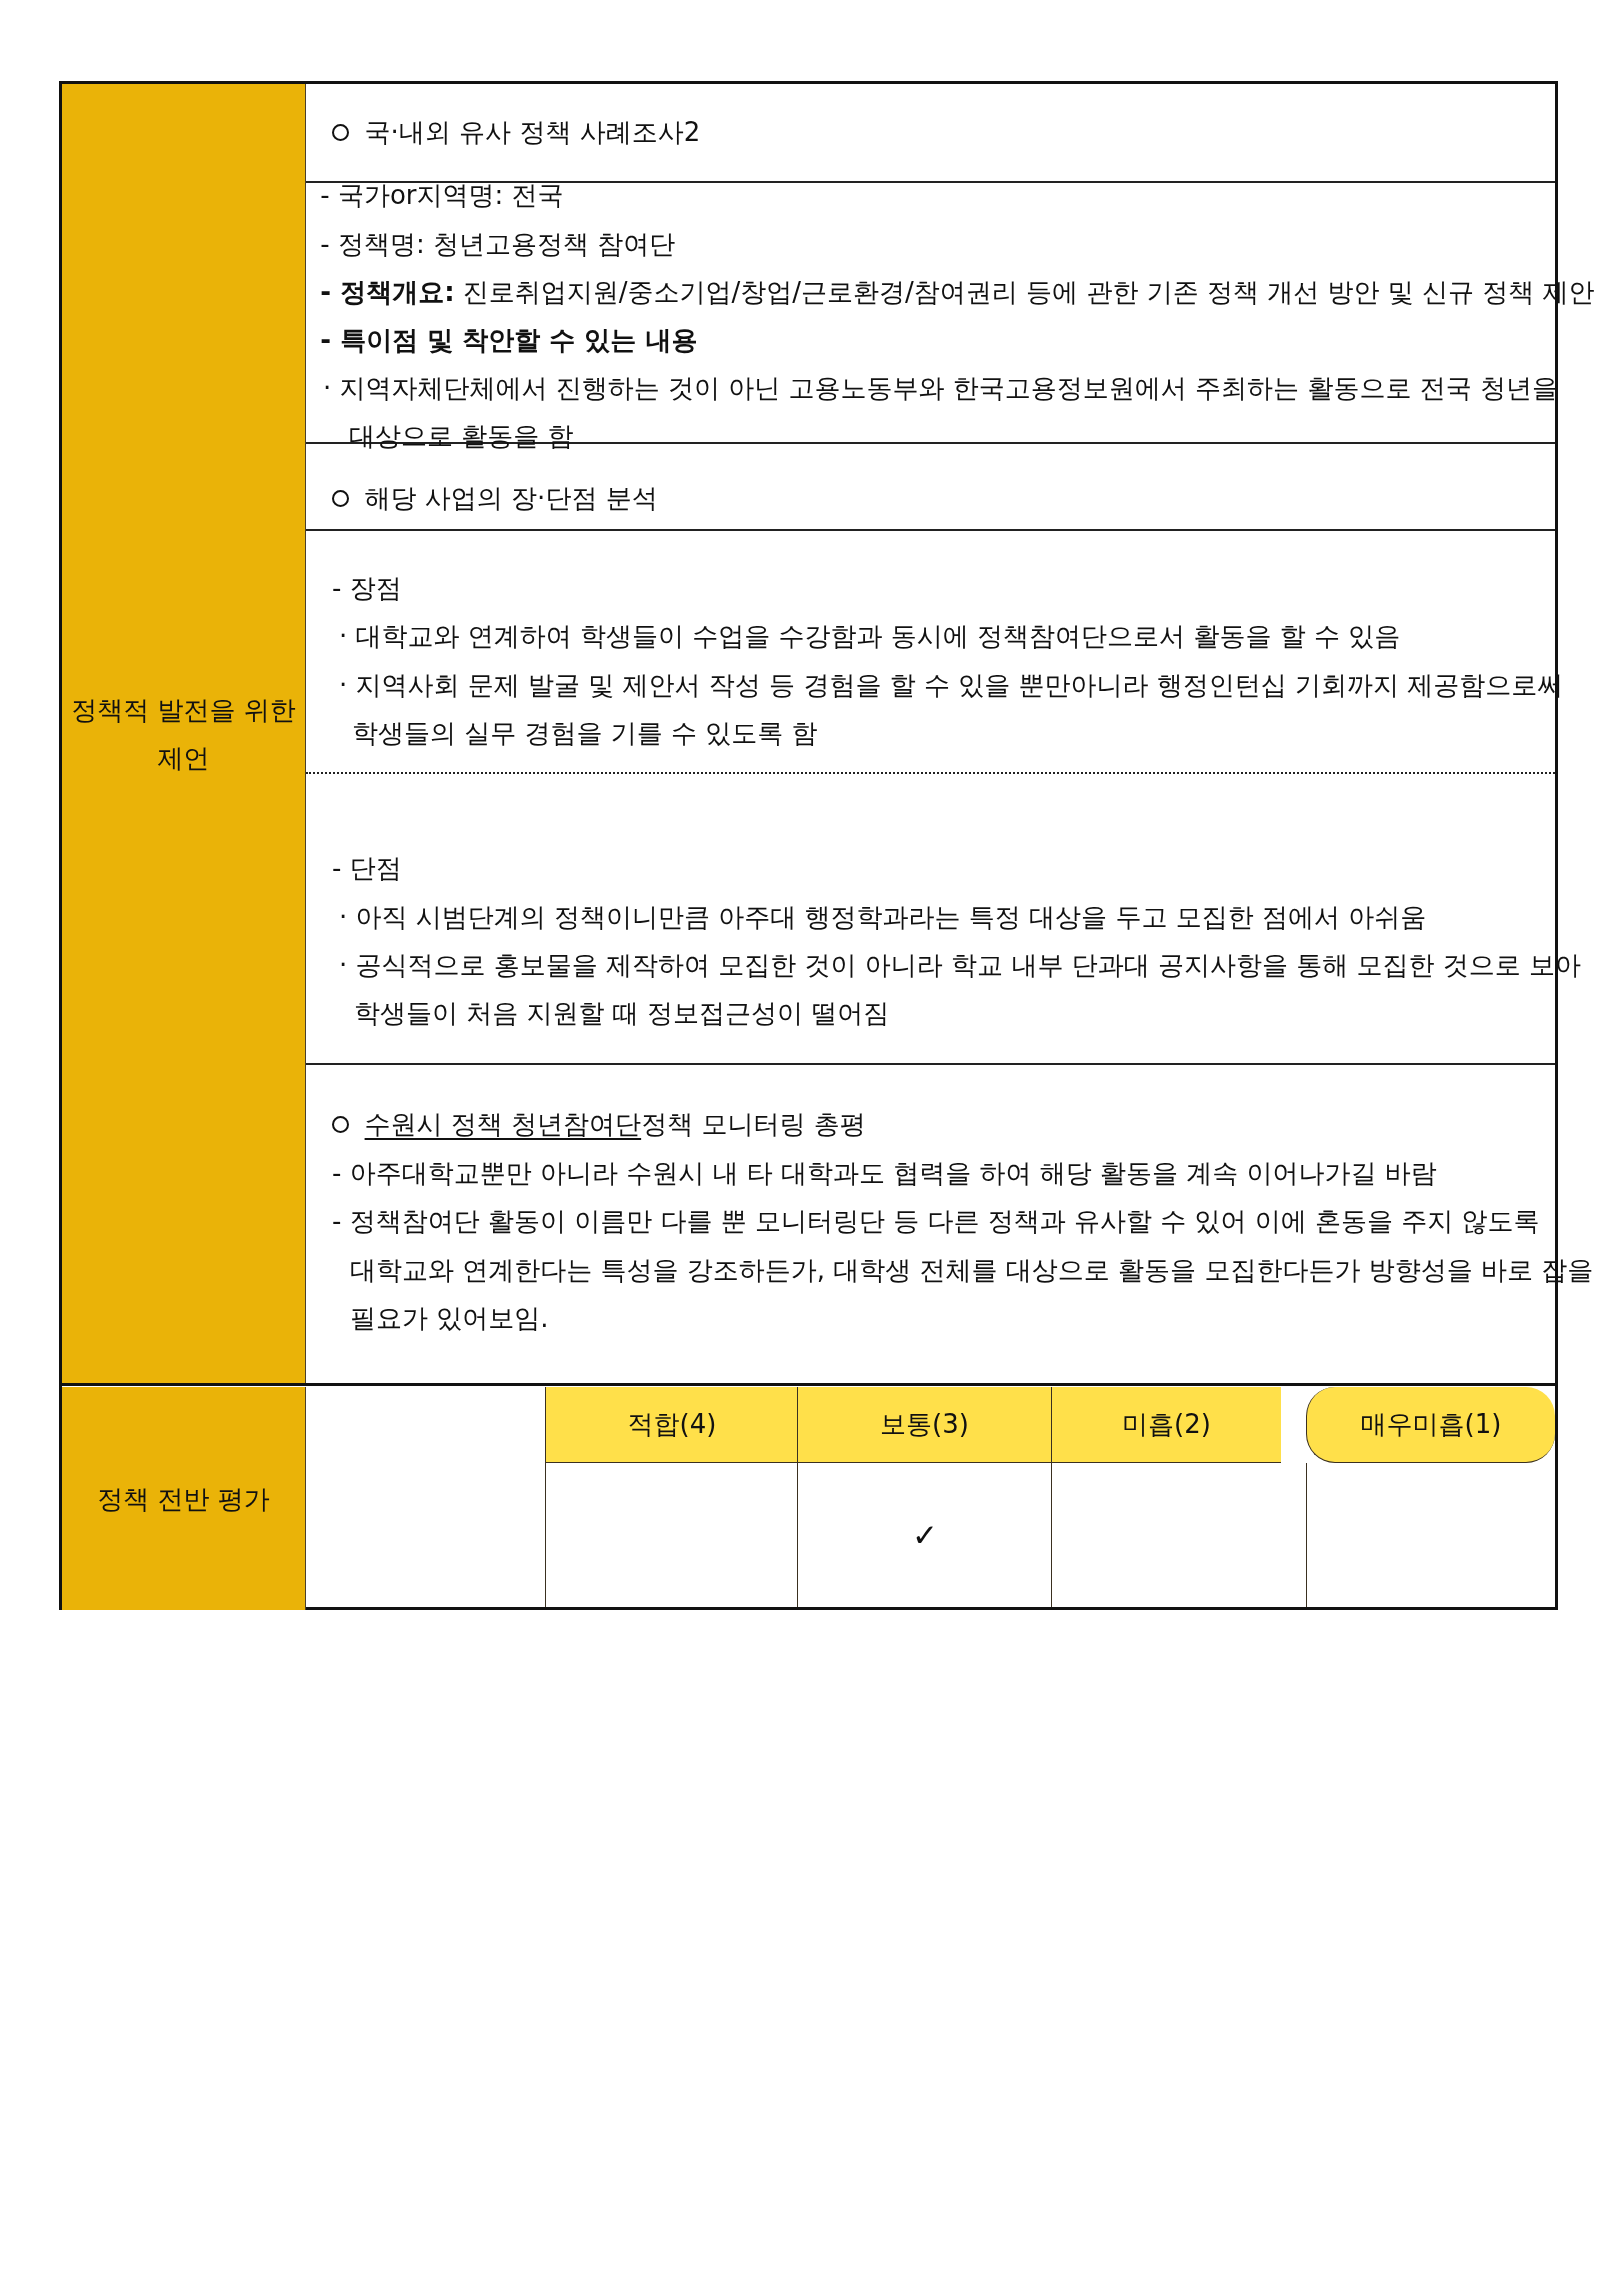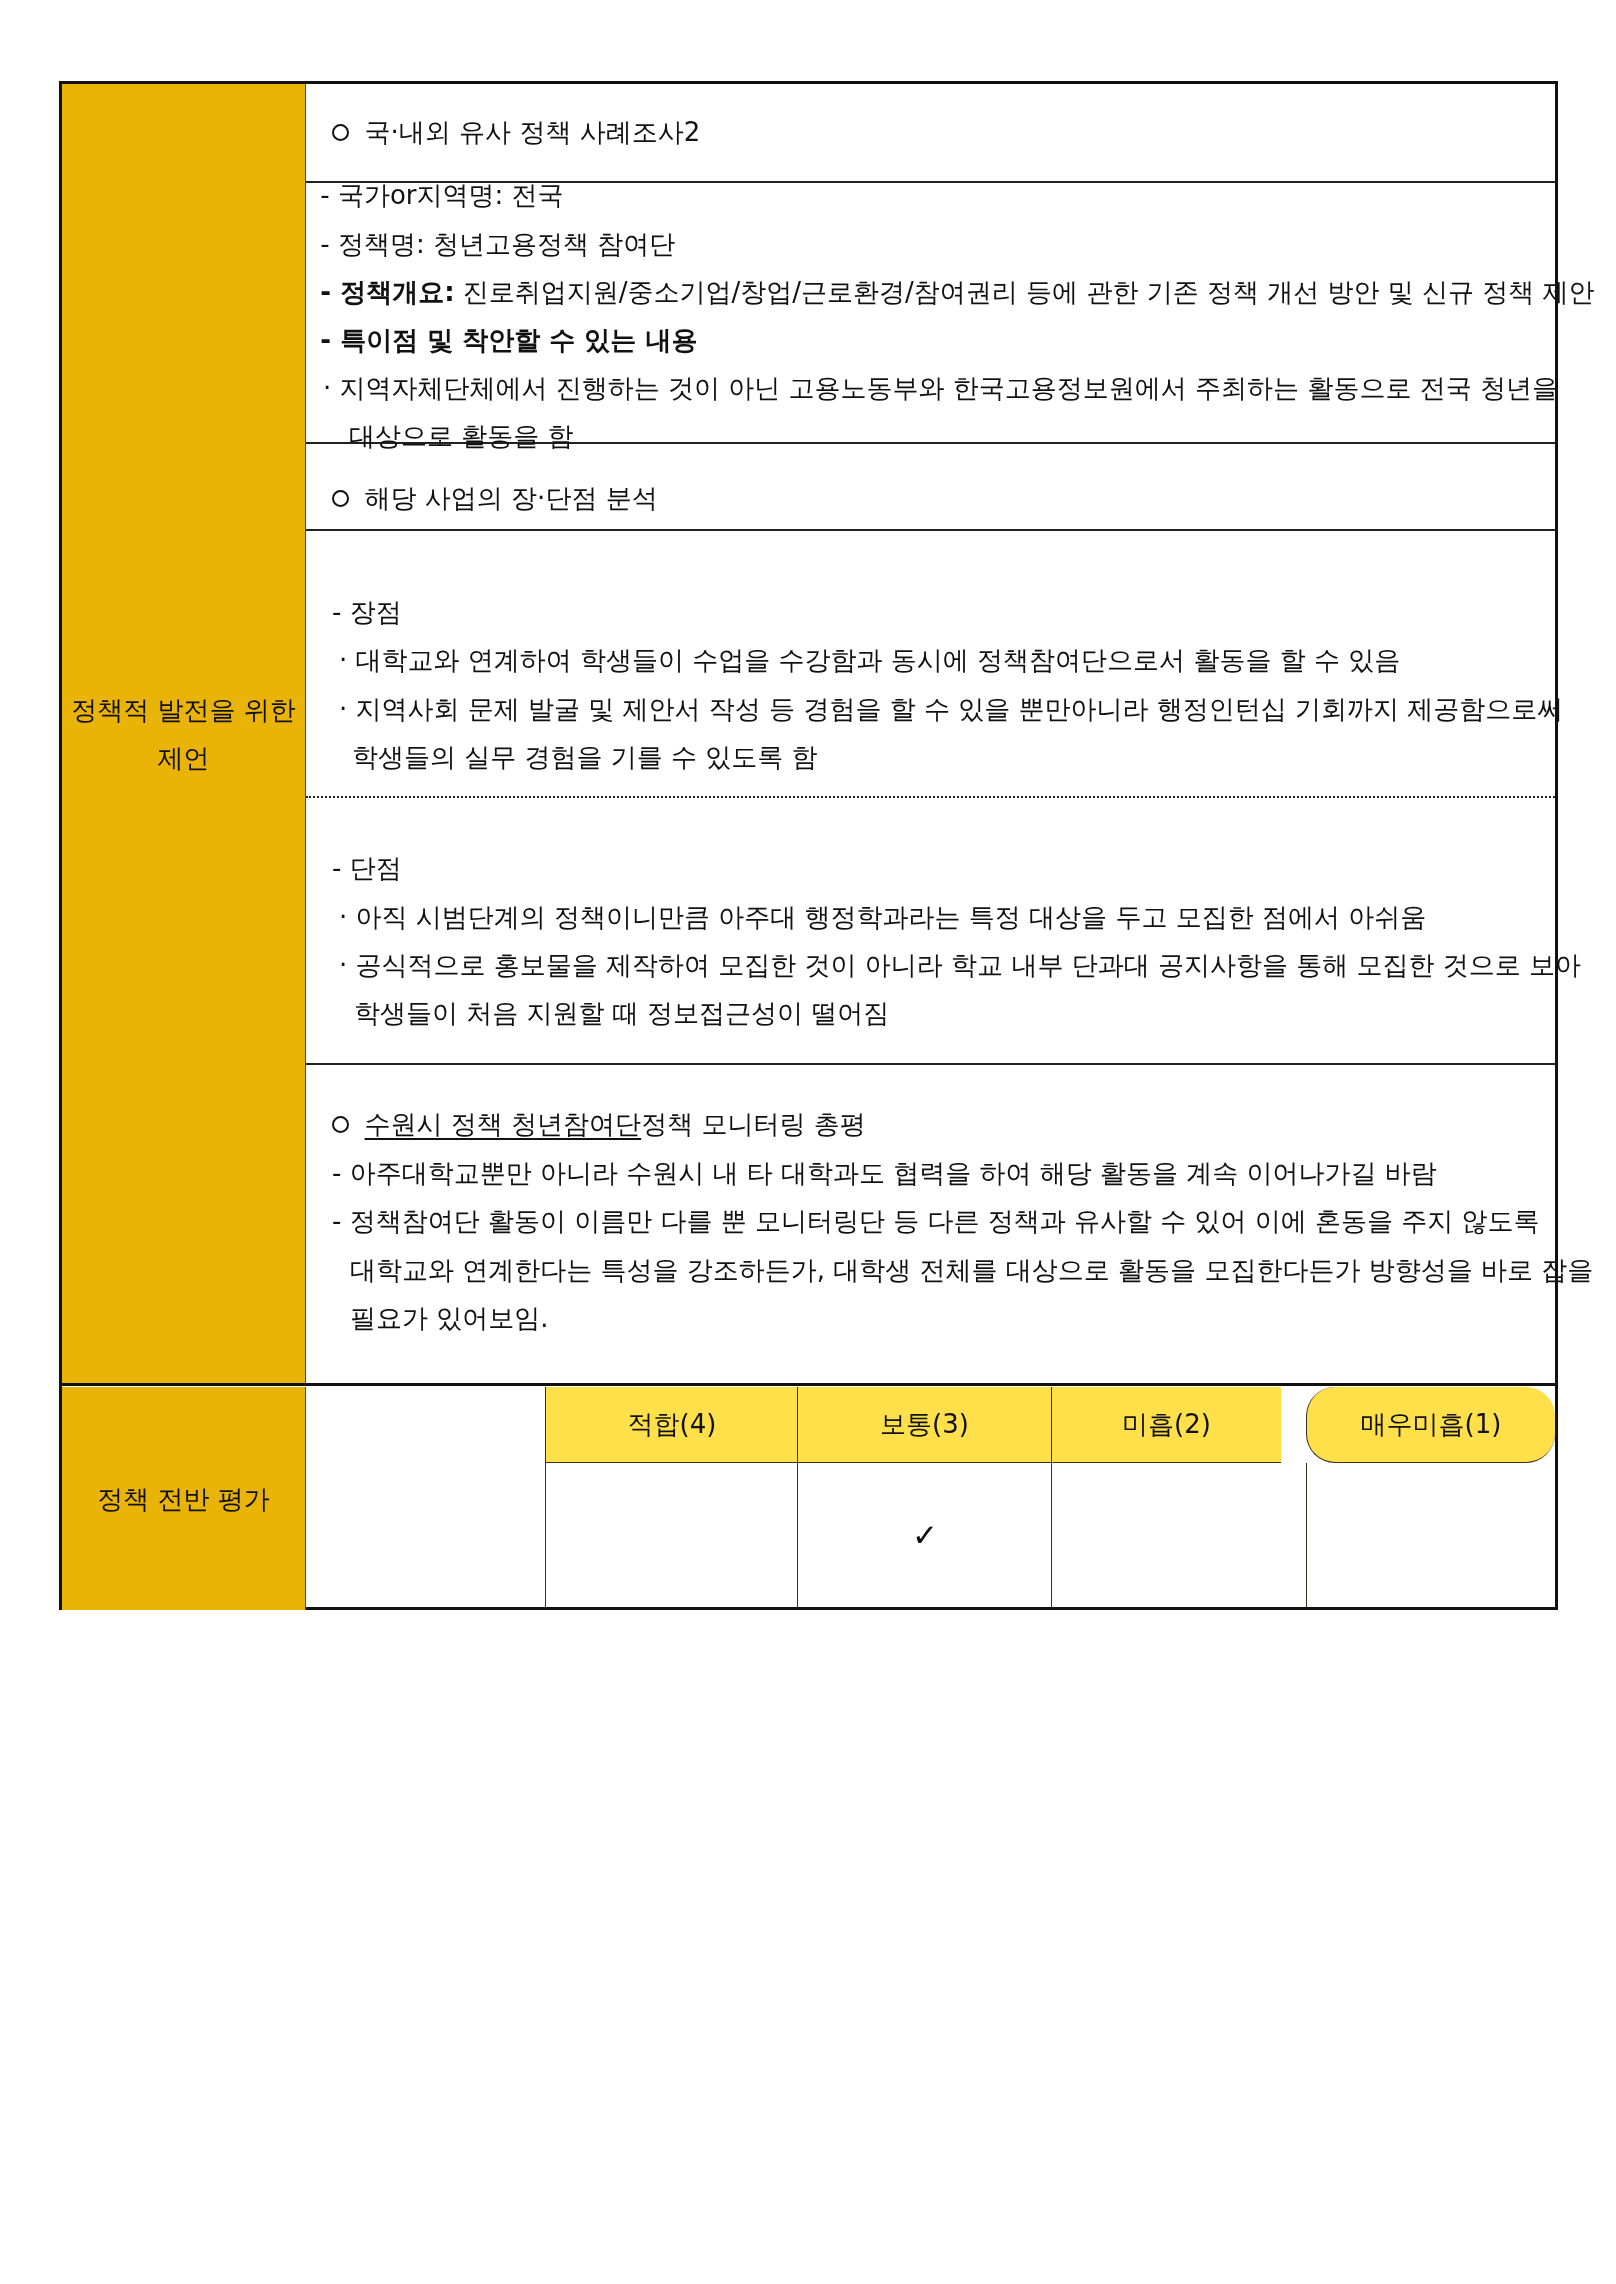--- a/index.html
+++ b/index.html
@@ -66,21 +66,21 @@
       <div class="tl b" style="left:14.3px; top:159px;">- 특이점 및 착안할 수 있는 내용</div>
       <div class="tl" style="left:17px; top:207px;">· 지역자체단체에서 진행하는 것이 아닌 고용노동부와 한국고용정보원에서 주최하는 활동으로 전국 청년을</div>
       <div class="tl" style="left:43px; top:255px;">대상으로 활동을 함</div>
     </div>
 
     <div class="block sec-head line-solid" style="top:383px; height:64px;">
       <span class="circle"></span>
       <span>해당 사업의 장·단점 분석</span>
     </div>
 
-    <div class="block line-dotted" style="top:472px; height:242px;">
+    <div class="block line-dotted" style="top:448px; height:242px;">
       <div class="tl" style="left:26px; top:39px;">- 장점</div>
       <div class="tl" style="left:33px; top:87px;">· 대학교와 연계하여 학생들이 수업을 수강함과 동시에 정책참여단으로서 활동을 할 수 있음</div>
       <div class="tl" style="left:33px; top:136px;">· 지역사회 문제 발굴 및 제안서 작성 등 경험을 할 수 있을 뿐만아니라 행정인턴십 기회까지 제공함으로써</div>
       <div class="tl" style="left:46px; top:184px;">학생들의 실무 경험을 기를 수 있도록 함</div>
     </div>
 
     <div class="block" style="top:981px; height:319px;">
       <div class="tl" style="left:26px; top:42px; display:flex; align-items:center;">
         <span class="circle"></span>
         <span class="u">수원시 정책 청년참여단</span>

